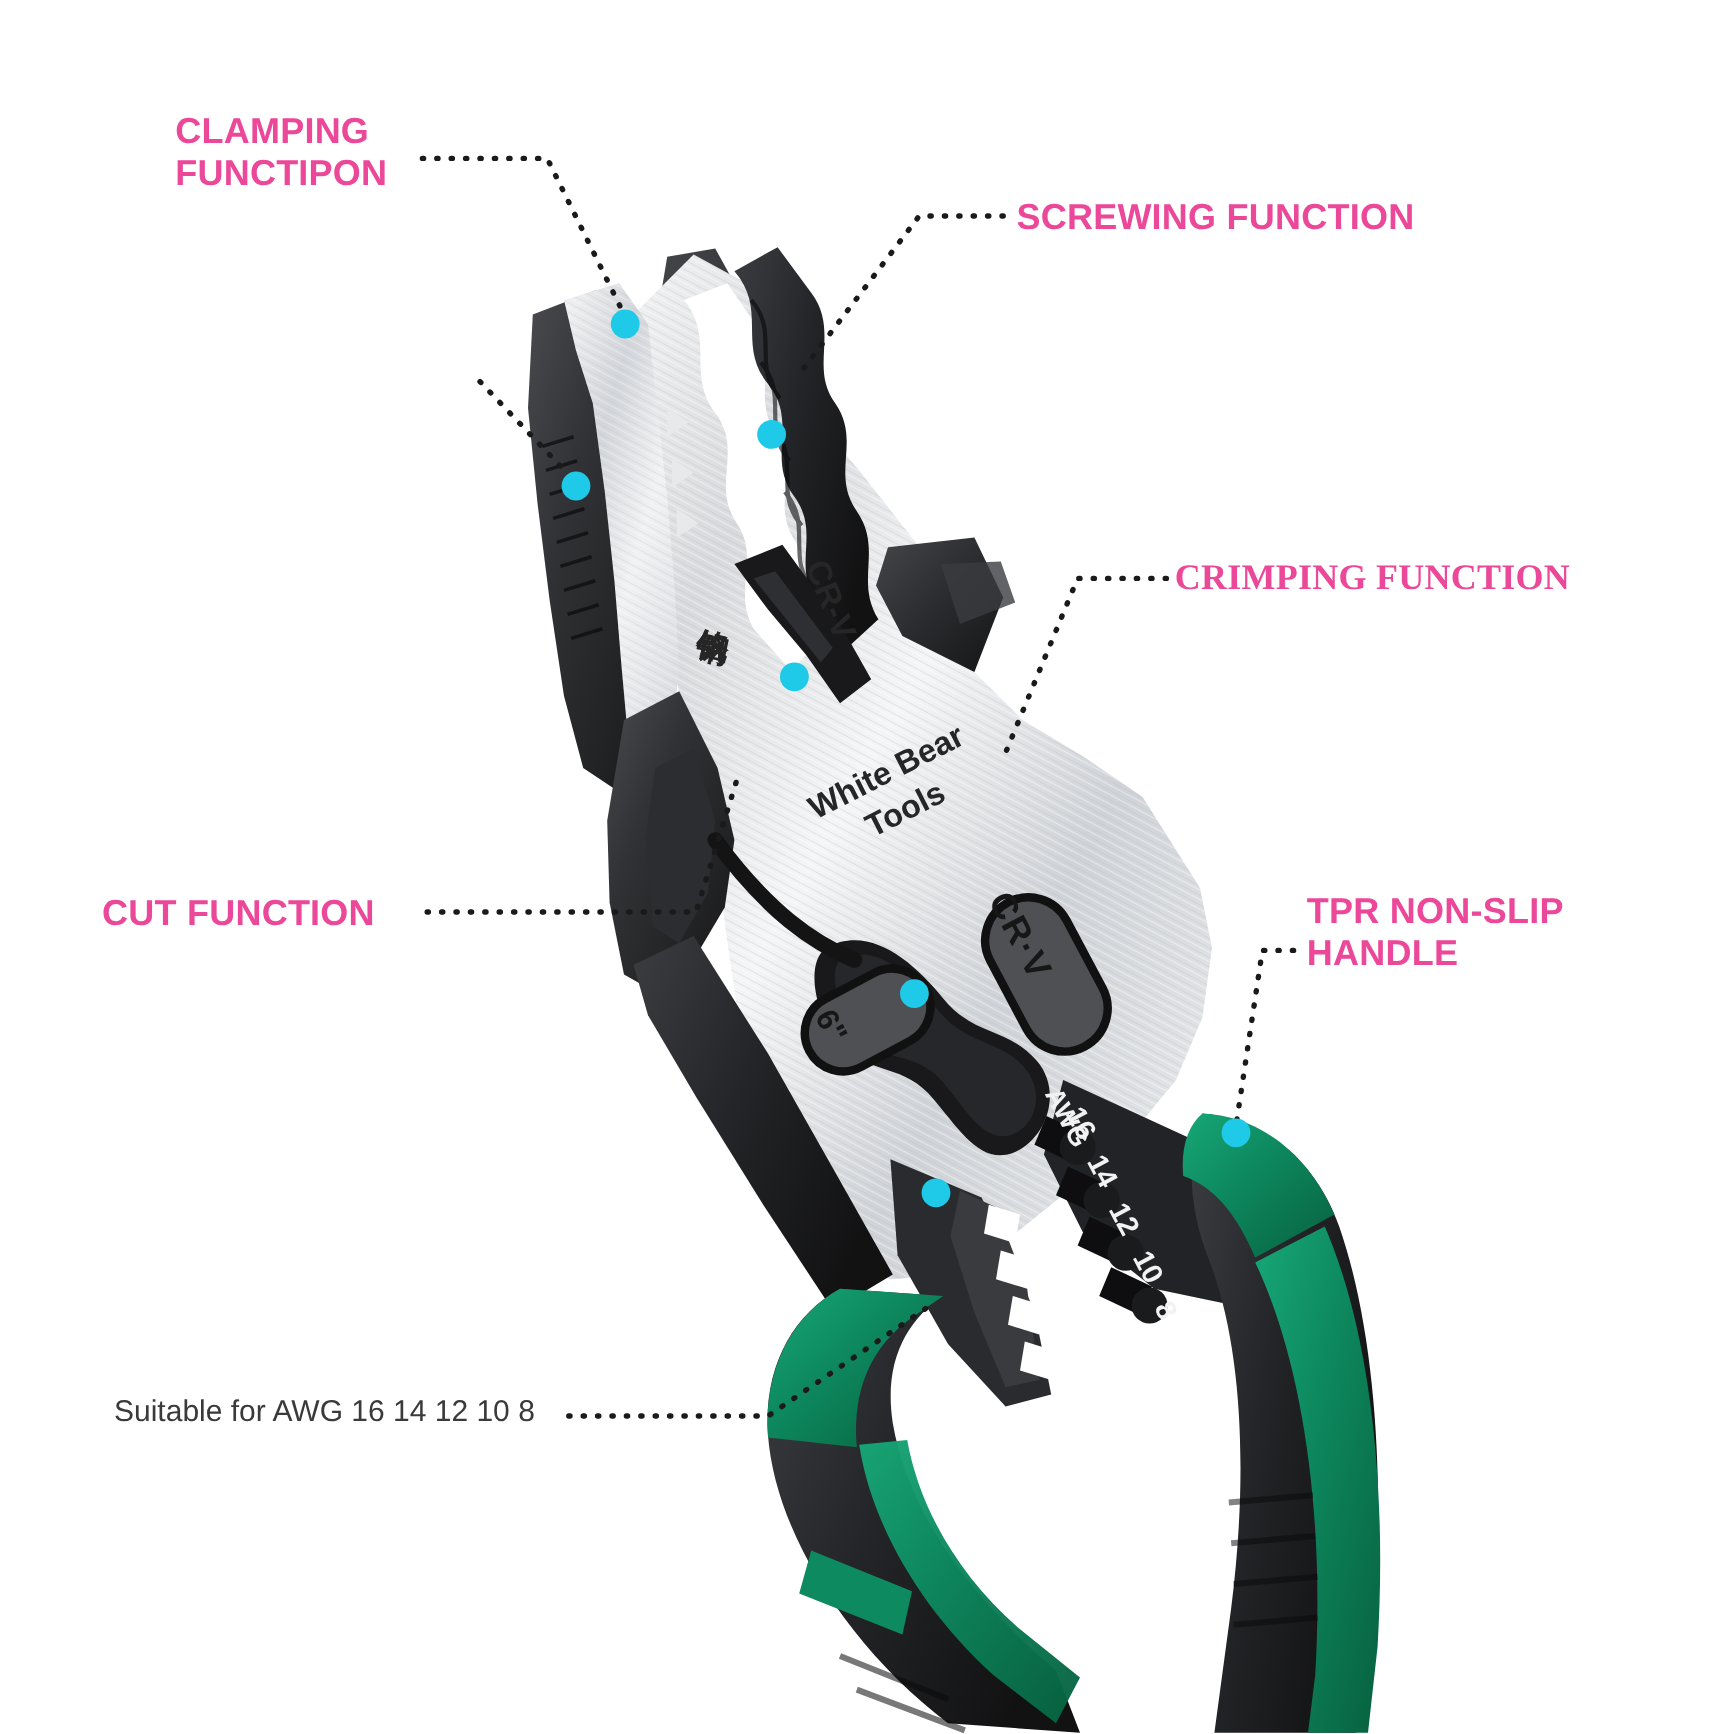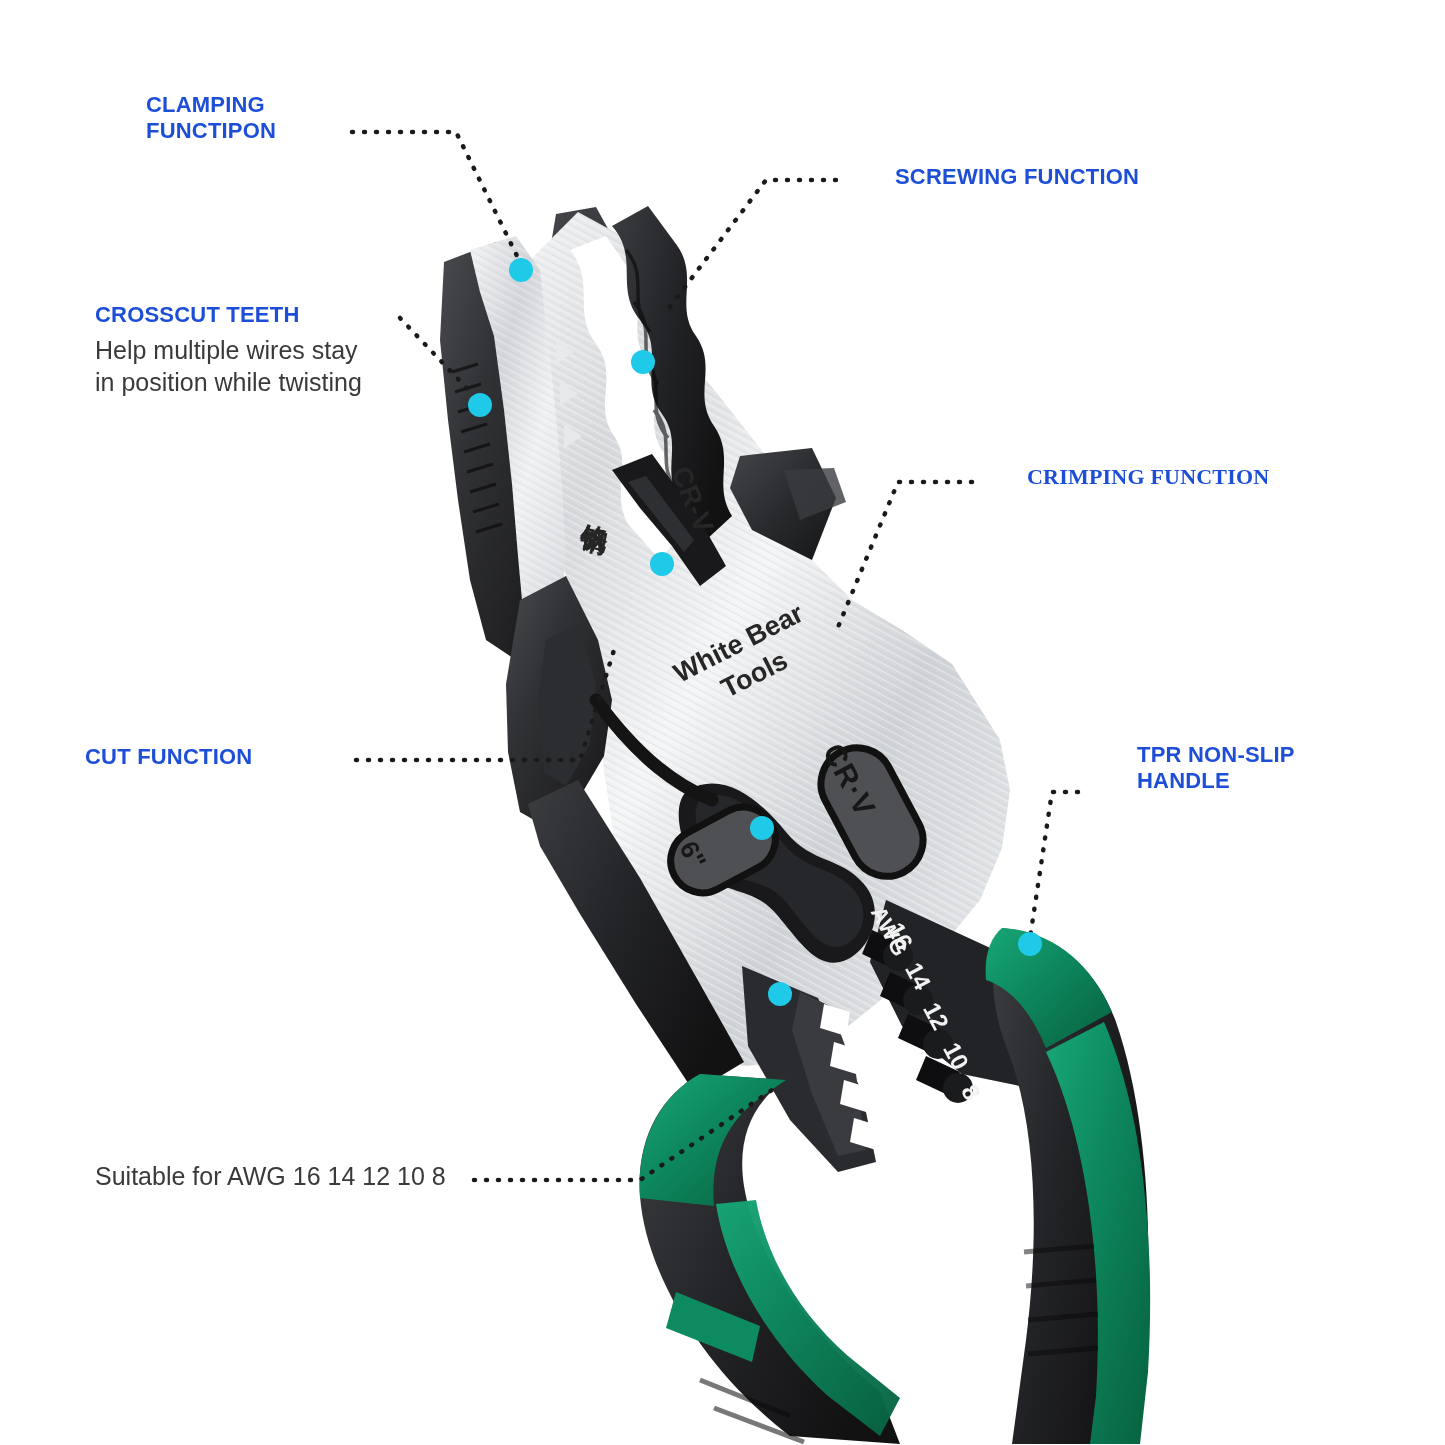--- a/index.html
+++ b/index.html
@@ -9,36 +9,36 @@
     color:#231f20;
     overflow:hidden;
     position:relative;
   }
   #stage{position:absolute;inset:0;width:1445px;height:1445px;background:#fff;}
 
   
   .callout{position:absolute;}
   .callout .c-title{
     font-weight:bold;
-    font-size:22px;
+    font-size:30px;
     letter-spacing:0.2px;
     line-height:1.18;
-    color:#1d4ed8;
+    color:#ec4899;
     white-space:pre-line;
     margin:0;
   }
   .callout .c-body{
     font-weight:normal;
     font-size:25px;
     line-height:1.30;
     color:#3a3a3a;
     white-space:pre-line;
     margin:6px 0 0 0;
   }
-  .callout.right-block .c-title,.callout.right-block .c-body{text-align:left;margin-left:48px;}
+  .callout.right-block .c-title,.callout.right-block .c-body{text-align:left;}
 
   
   #art,#leaders{position:absolute;left:0;top:0;width:1445px;height:1445px;}
   #leaders{pointer-events:none;}
   .dot{position:absolute;border-radius:50%;background:#1fc9e8;}
 
   .eng{
     position:absolute;
     color:#262626;
     font-family:"Liberation Sans","DejaVu Sans",sans-serif;
@@ -314,25 +314,20 @@
 
   <div class="callout" style="left:146px;top:92px;width:330px;">
     <p class="c-title">CLAMPING
 FUNCTIPON</p>
   </div>
 
   <div class="callout right-block" style="left:847px;top:164px;width:470px;">
     <p class="c-title">SCREWING FUNCTION</p>
   </div>
 
-  <div class="callout" style="left:95px;top:302px;width:330px;">
-    <p class="c-title">CROSSCUT TEETH</p>
-    <p class="c-body">Help multiple wires stay
-in position while twisting</p>
-  </div>
 
   <div class="callout right-block" style="left:979px;top:464px;width:400px;font-family:Liberation Serif, serif;">
     <p class="c-title">CRIMPING FUNCTION</p>
   </div>
 
   <div class="callout" style="left:85px;top:744px;width:330px;">
     <p class="c-title">CUT FUNCTION</p>
   </div>
 
   <div class="callout right-block" style="left:1089px;top:742px;width:300px;">

